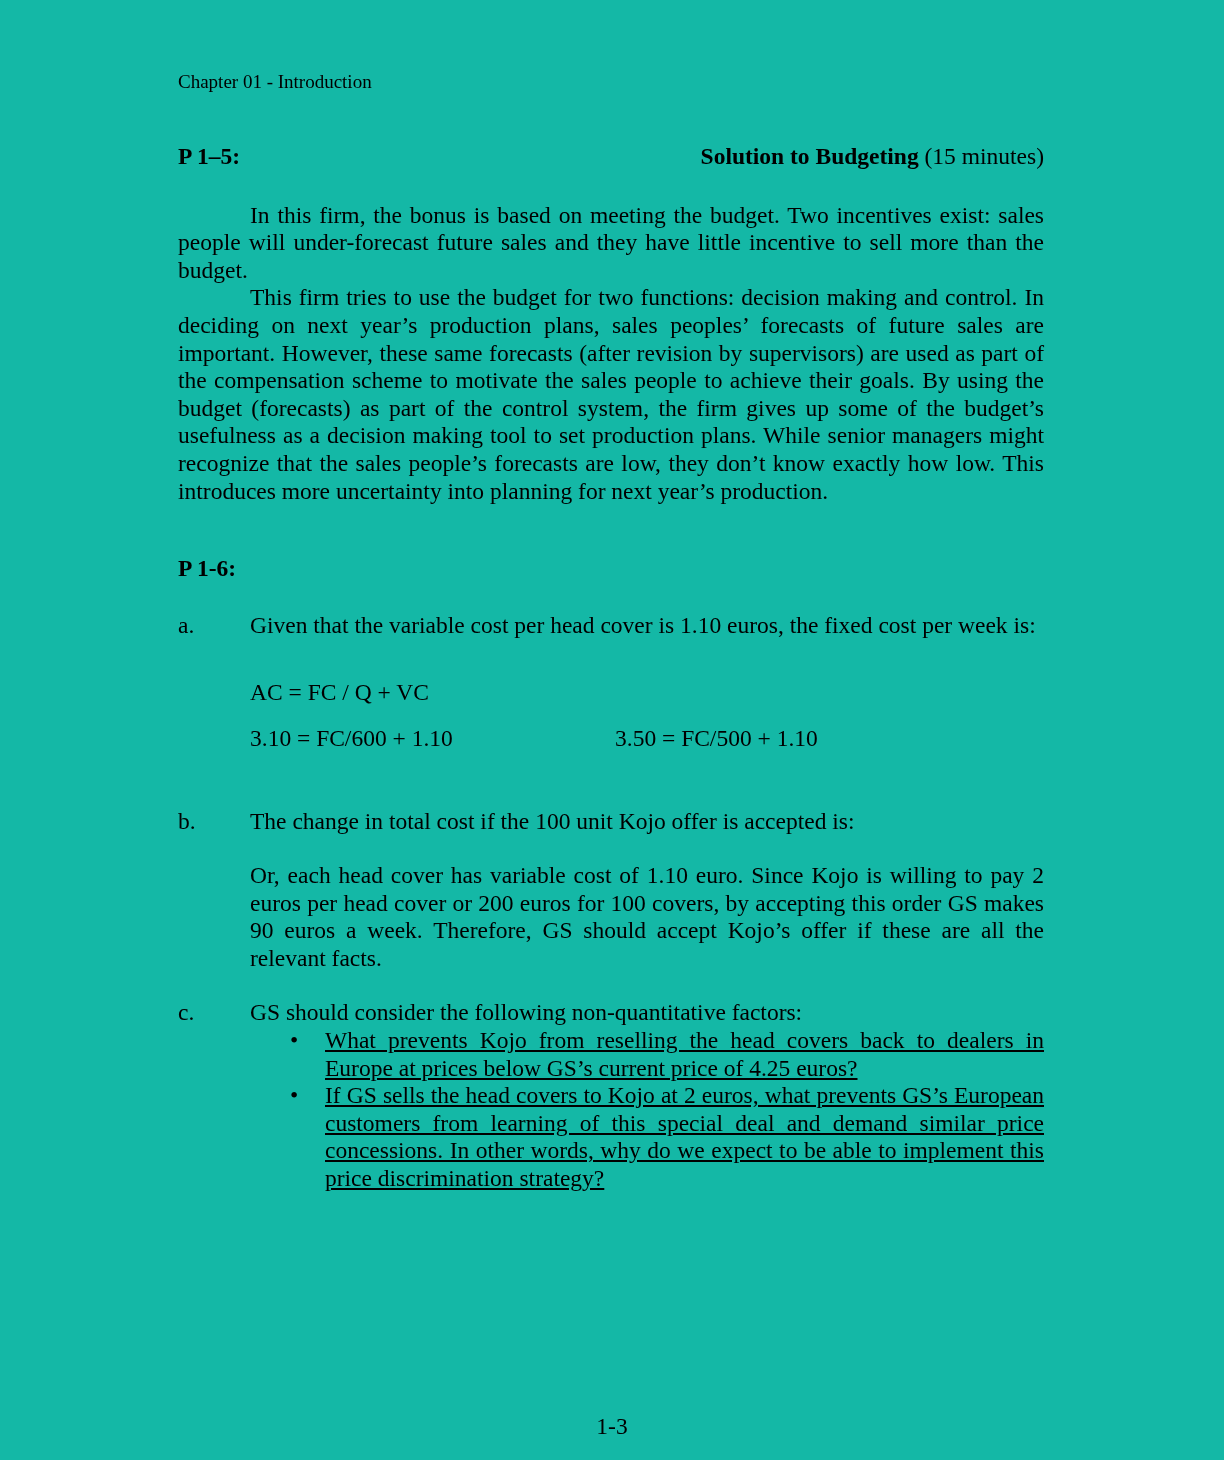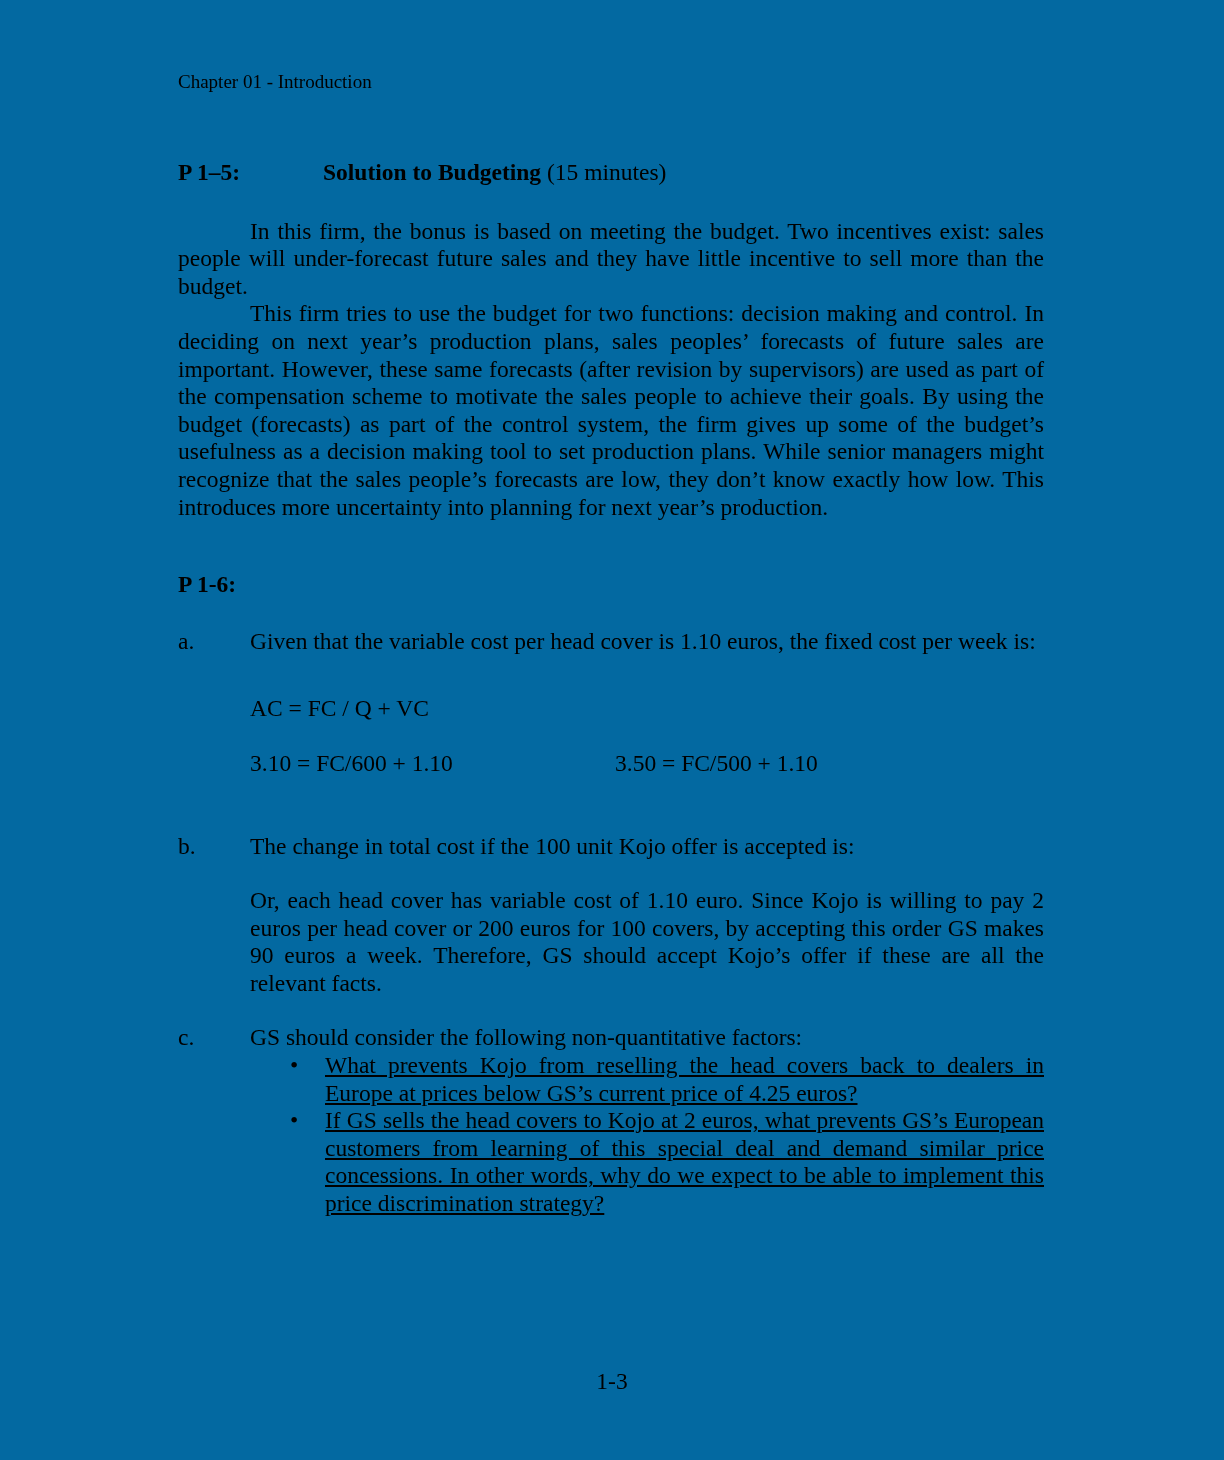--- a/index.html
+++ b/index.html
@@ -1,37 +1,37 @@
 <!DOCTYPE html>
 <html><head>
 <meta charset="utf-8">
 <style>
   html, body { margin: 0; padding: 0; background: #ffffff; }
   .page {
     position: relative;
     width: 1224px;
     height: 1460px;
-    background: #0369a1;
+    background: #14b8a6;
     color: #000000;
     font-family: "Liberation Serif", "DejaVu Serif", serif;
     font-size: 23.5px;
     line-height: 27.6px;
     box-sizing: border-box;
     padding: 70px 180px 0 178px;
     overflow: hidden;
   }
   .chapter-header {
     font-size: 19px;
     line-height: 23px;
   }
   .problem-heading {
     display: flex;
     align-items: flex-start;
   }
-  .problem-heading.first { margin-top: 66px; }
+  .problem-heading.first { margin-top: 50px; justify-content: space-between; }
   .problem-heading.second { margin-top: 50px; }
   .problem-label {
     width: 145px;
     flex-shrink: 0;
     font-weight: bold;
   }
   .problem-title-line .title { font-weight: bold; }
   .problem-title-line .time { font-weight: normal; }
   .body-para {
     text-align: justify;
@@ -49,21 +49,21 @@
   .item-label {
     width: 72px;
     flex-shrink: 0;
   }
   .item-body {
     flex: 1;
     text-align: justify;
   }
   .equation-line {
     margin-left: 72px;
-    margin-top: 27px;
+    margin-top: 18px;
   }
   .equation-line.gen { margin-top: 40px; }
   .eq-col-left {
     display: inline-block;
     width: 365px;
   }
   .indented-para {
     margin-left: 72px;
     margin-top: 27px;
     text-align: justify;
@@ -81,21 +81,21 @@
   .bullet-marker::before { content: "\2022"; }
   .bullet-text {
     flex: 1;
     text-align: justify;
     text-decoration: underline;
   }
   .page-footer {
     position: absolute;
     left: 0;
     right: 0;
-    top: 1368px;
+    top: 1413px;
     text-align: center;
   }
 </style>
 </head>
 <body>
 
 <div class="page">
 
   <div class="chapter-header">Chapter 01 - Introduction</div>
 

